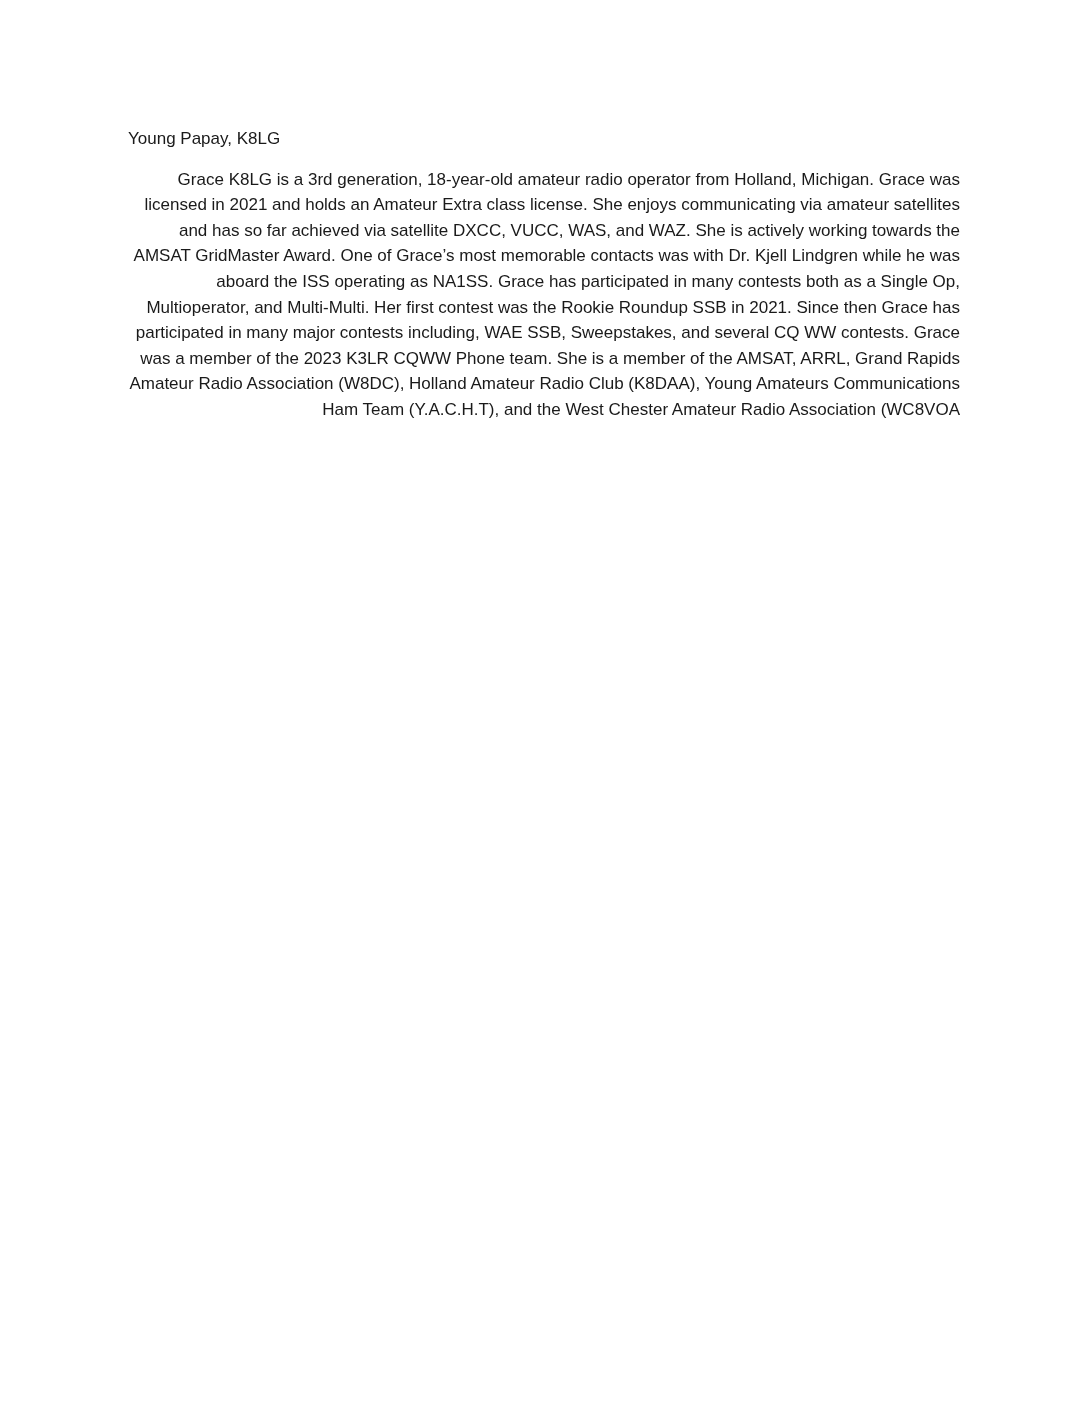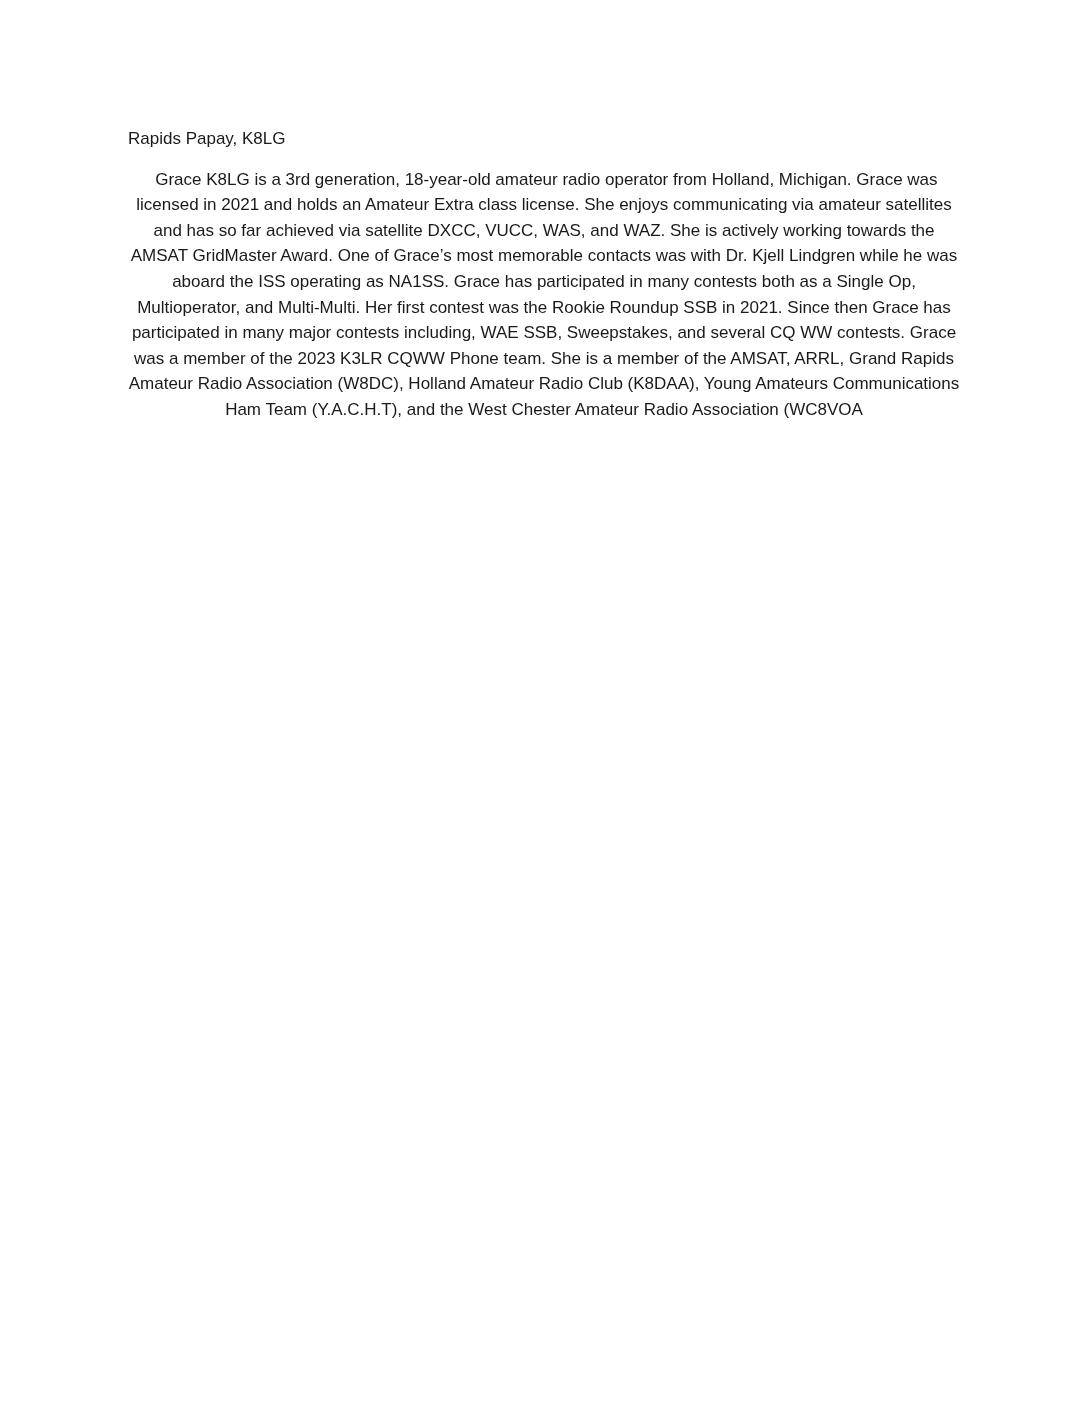--- a/index.html
+++ b/index.html
@@ -25,24 +25,24 @@
       font-size: 17px;
       line-height: 25.6px;
       font-weight: normal;
       margin: 0 0 15px 0;
       white-space: pre-wrap;
     }
     .doc-paragraph {
       font-size: 17px;
       line-height: 25.6px;
       margin: 0;
-      text-align: center;
+      text-align: right;
       white-space: pre-wrap;
       word-wrap: break-word;
     }
   </style>
 </head>
 <body>
 
 <div class="doc-page">
-  <p class="doc-title">Rapids Papay, K8LG</p>
+  <p class="doc-title">Young Papay, K8LG</p>
   <p class="doc-paragraph"> Grace K8LG is a 3rd generation, 18-year-old amateur radio operator from Holland, Michigan. Grace was licensed in 2021 and holds an Amateur Extra class license. She enjoys communicating via amateur satellites and has so far achieved via satellite DXCC, VUCC, WAS, and WAZ. She is actively working towards the AMSAT GridMaster Award. One of Grace’s most memorable contacts was with Dr. Kjell Lindgren while he was aboard the ISS operating as NA1SS. Grace has participated in many contests both as a Single Op, Multioperator, and Multi-Multi. Her first contest was the Rookie Roundup SSB in 2021. Since then Grace has participated in many major contests including, WAE SSB, Sweepstakes, and several CQ WW contests. Grace was a member of the 2023 K3LR CQWW Phone team. She is a member of the AMSAT, ARRL, Grand Rapids Amateur Radio Association (W8DC), Holland Amateur Radio Club (K8DAA), Young Amateurs Communications Ham Team (Y.A.C.H.T), and the West Chester Amateur Radio Association (WC8VOA</p>
 </div>
 
 </body></html>

